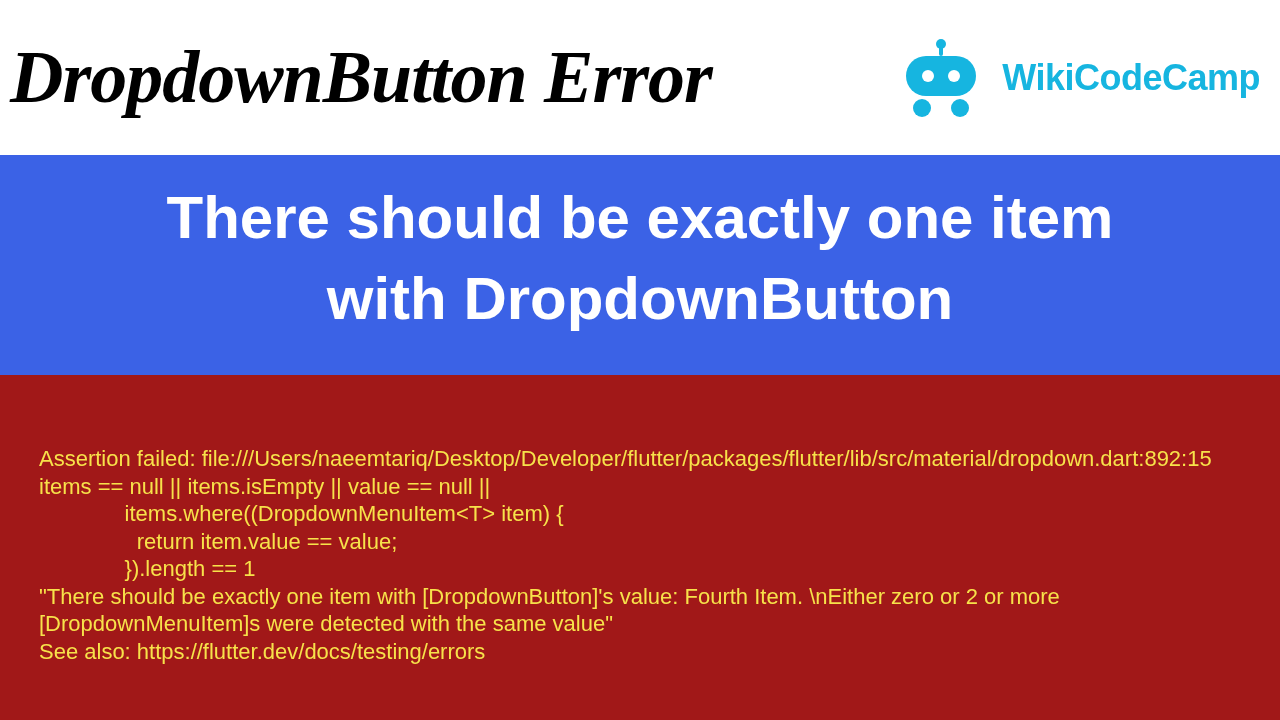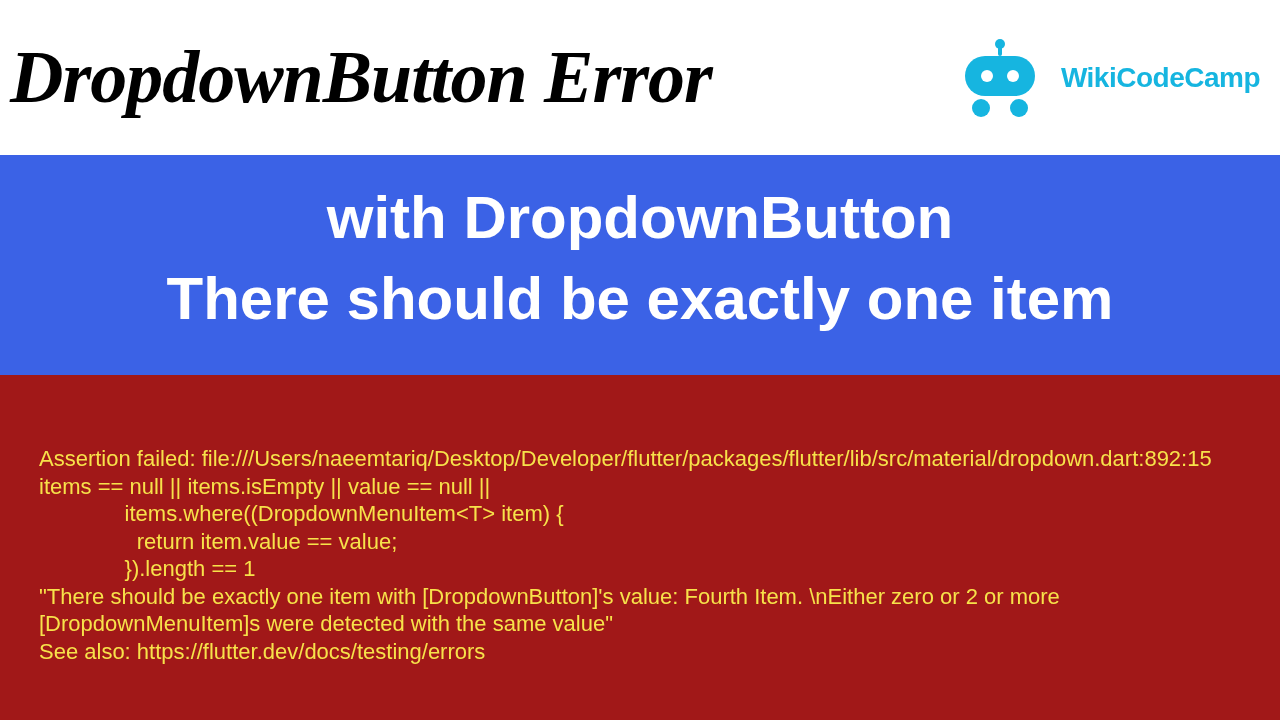--- a/index.html
+++ b/index.html
@@ -23,21 +23,21 @@
     letter-spacing: -1px;
   }
   .brand {
     display: flex;
     align-items: center;
     gap: 12px;
   }
   .brand-name {
     color: #16b5e0;
     font-weight: 800;
-    font-size: 28px;
+    font-size: 36px;
     letter-spacing: -0.5px;
   }
   .logo svg { display: block; }
   .banner {
     background: #3b62e6;
     color: #ffffff;
     text-align: center;
     font-weight: 800;
     font-size: 60px;
     line-height: 1.35;
@@ -79,22 +79,22 @@
             <circle cx="36" cy="38" r="6"></circle>
             <circle cx="62" cy="38" r="6"></circle>
           </g>
         </svg>
       </span>
       <span class="brand-name">WikiCodeCamp</span>
     </div>
   </div>
 
   <div class="banner">
+    <div>There should be exactly one item</div>
     <div>with DropdownButton</div>
-    <div>There should be exactly one item</div>
   </div>
 
   <div class="error"><span>Assertion failed: file:///Users/naeemtariq/Desktop/Developer/flutter/packages/flutter/lib/src/material/dropdown.dart:892:15
 items == null || items.isEmpty || value == null ||
               items.where((DropdownMenuItem&lt;T&gt; item) {
                 return item.value == value;
               }).length == 1
 "There should be exactly one item with [DropdownButton]'s value: Fourth Item. \nEither zero or 2 or more [DropdownMenuItem]s were detected with the same value"
 See also: https://flutter.dev/docs/testing/errors</span></div>
 

